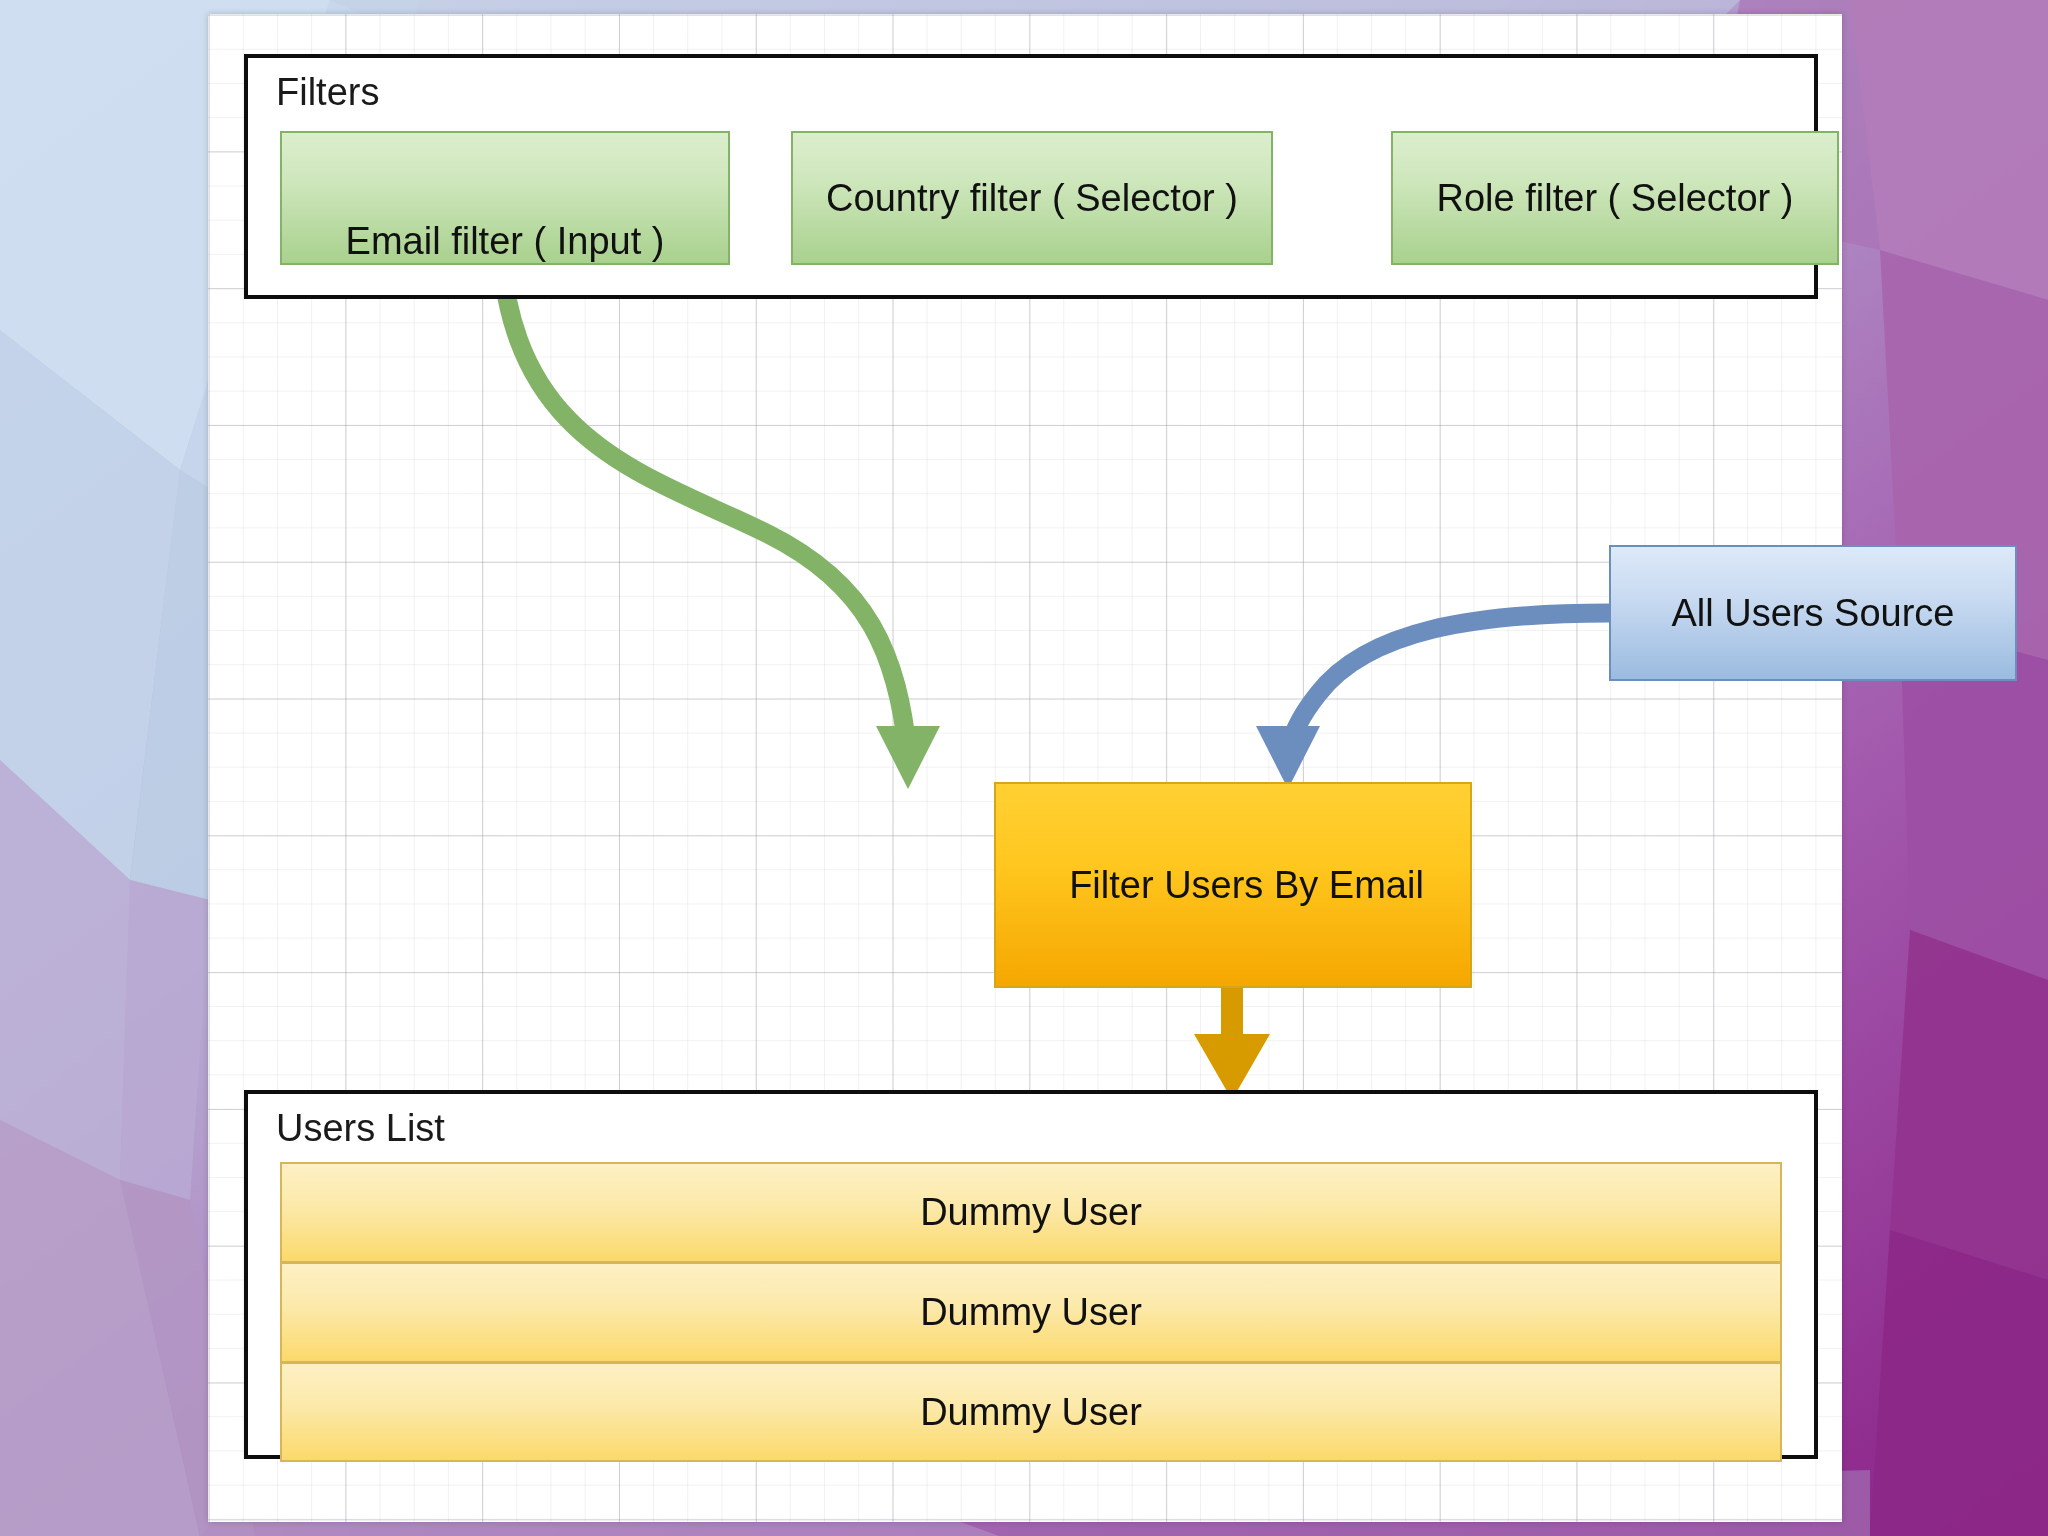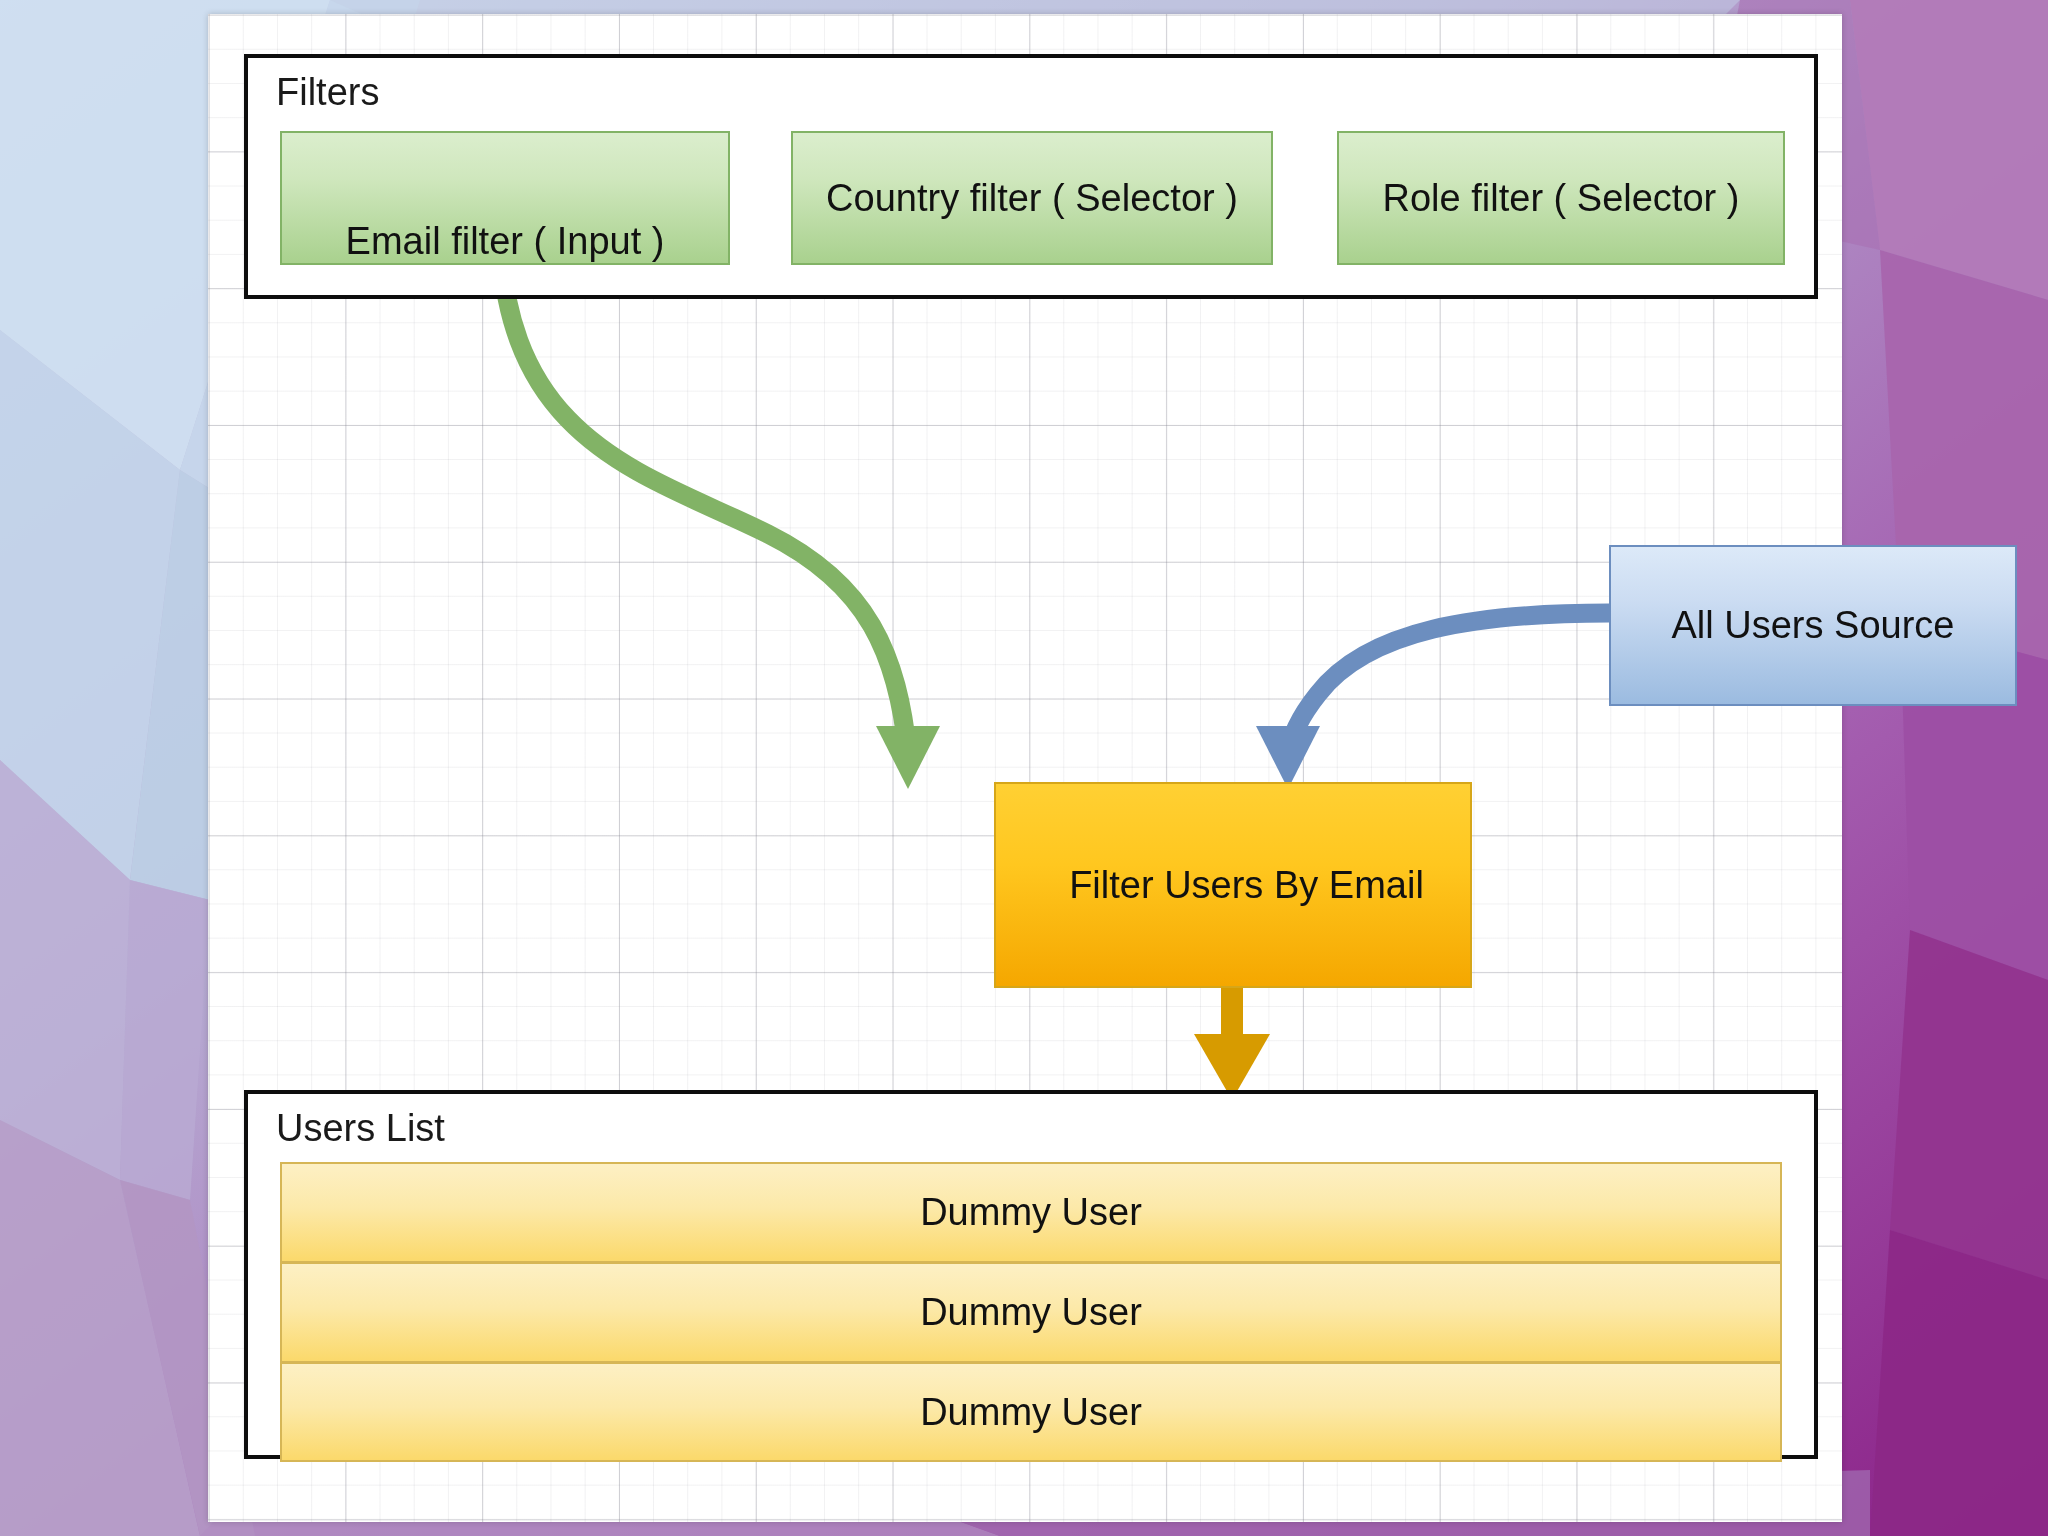--- a/index.html
+++ b/index.html
@@ -86,29 +86,29 @@
     background: linear-gradient(to bottom, #dbeecd 0%, #cfe7bd 35%, #a9d18e 100%);
     display: flex;
     align-items: center;
     justify-content: center;
     font-size: 38px;
     color: #111111;
     white-space: nowrap;
   }
   #filter-email   { left: 32px;   width: 450px; align-items: flex-end; }
   #filter-country { left: 543px;  width: 482px; }
-  #filter-role    { left: 1089px; width: 448px; }
+  #filter-role    { left: 1143px; width: 448px; }
 
   
   #all-users-source {
     position: absolute;
     left: 1401px;
     top: 531px;
     width: 408px;
-    height: 161px;
+    height: 136px;
     box-sizing: border-box;
     border: 2px solid #6c8ebf;
     background: linear-gradient(to bottom, #dce9f8 0%, #cbdcf2 35%, #9bbbe0 100%);
     display: flex;
     align-items: center;
     justify-content: center;
     font-size: 38px;
     color: #111111;
     white-space: nowrap;
   }

